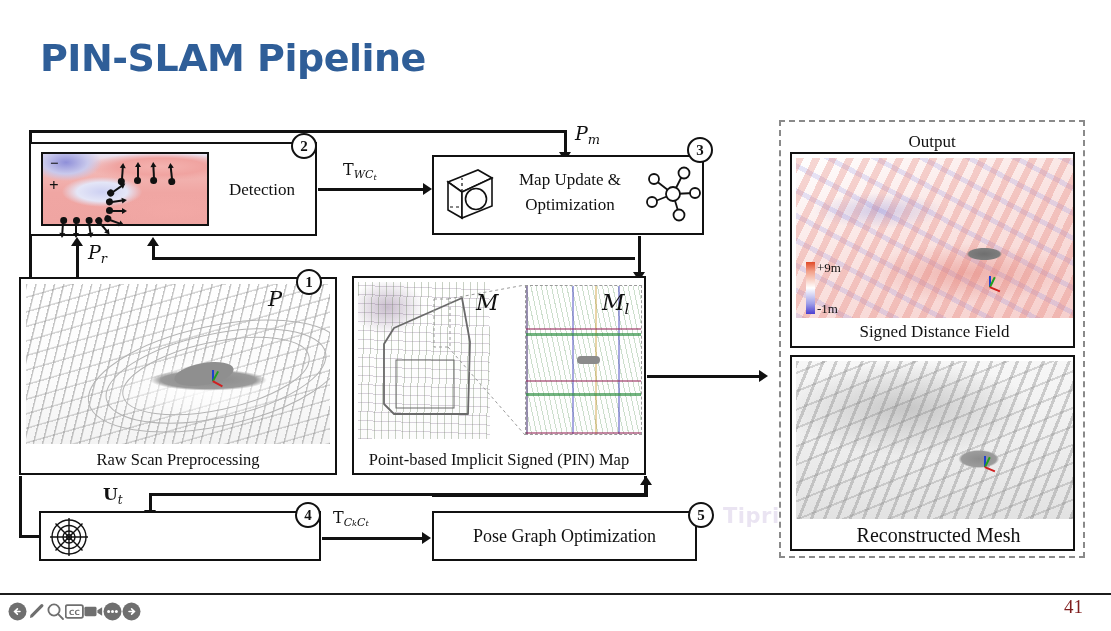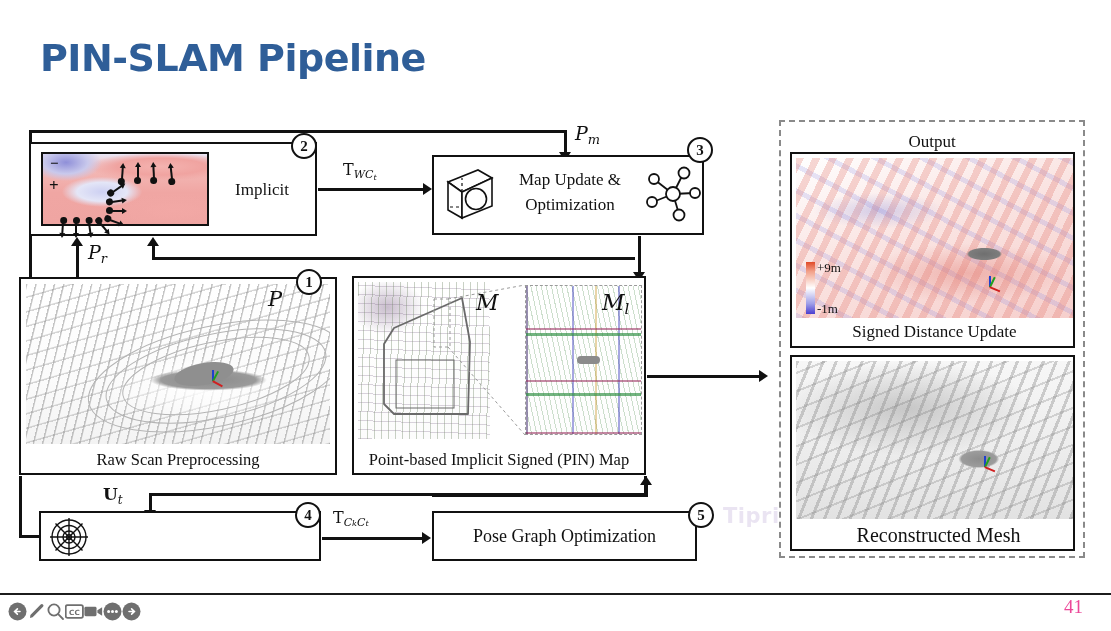--- a/index.html
+++ b/index.html
@@ -121,21 +121,21 @@
     position:absolute; font-family:"DejaVu Sans", sans-serif; font-weight:bold;
     font-size:21px; color:rgba(150,120,190,0.20); letter-spacing:0.5px;
     overflow:hidden;
   }
 
   
   .bottombar{ position:absolute; left:0; right:0; bottom:0; height:38px;
      border-top:2px solid #1c1c1c; background:#fff; }
   .toolicons{ position:absolute; left:8px; top:602px; display:flex; align-items:center; }
   .toolicons .ic { width:19px; height:19px; display:flex; align-items:center; justify-content:center; color:#6f6f6f; }
-  .pagenum{ position:absolute; right:28px; top:596px; font-size:19px; color:#ec4899;
+  .pagenum{ position:absolute; right:28px; top:596px; font-size:19px; color:#7f1d1d;
             font-family:"Liberation Serif", serif; }
 
   .cursor{ position:absolute; width:0; height:0; }
 </style>
 </head>
 <body>
 
 <div class="slide">
 
   <div id="page-title">PIN-SLAM Pipeline</div>
@@ -164,21 +164,21 @@
     <div class="nrm" style="left:128px; top:12px; height:13px; transform:rotate(-6deg);"></div>
     <div class="nrm" style="left:69px; top:26px; height:12px; transform:rotate(55deg);"></div>
     <div class="nrm" style="left:68px; top:36px; height:12px; transform:rotate(82deg);"></div>
     <div class="nrm" style="left:68px; top:45px; height:12px; transform:rotate(90deg);"></div>
     <div class="nrm" style="left:66px; top:54px; height:12px; transform:rotate(110deg);"></div>
     <div class="nrm" style="left:56px; top:57px; height:12px; transform:rotate(140deg);"></div>
     <div class="nrm" style="left:45px; top:57px; height:12px; transform:rotate(172deg);"></div>
     <div class="nrm" style="left:32px; top:57px; height:12px; transform:rotate(180deg);"></div>
     <div class="nrm" style="left:19px; top:57px; height:12px; transform:rotate(184deg);"></div>
   </div>
-  <div class="cap" style="left:214px; top:180px; width:96px; font-size:17px;">Implicit</div>
+  <div class="cap" style="left:214px; top:180px; width:96px; font-size:17px;">Detection</div>
 
   <div class="vline" style="left:76px; top:245px; height:34px;"></div>
   <div class="arrow arr-up" style="left:71px; top:237px;"></div>
   <div class="lbl mathcal" style="left:88px; top:241px;">
     <span>P</span><span class="sub">r</span>
   </div>
 
   <div class="hline" style="left:152px; top:257px; width:483px;"></div>
   <div class="vline" style="left:152px; top:245px; height:14px;"></div>
   <div class="arrow arr-up" style="left:147px; top:237px;"></div>
@@ -324,21 +324,21 @@
       <div class="axes" style="left:193px; top:118px;">
         <i style="background:#1f3fd0; transform:rotate(0deg);"></i>
         <i style="background:#1fa01f; transform:rotate(26deg);"></i>
         <i style="background:#d01f1f; transform:rotate(112deg);"></i>
       </div>
     </div>
 
     <div class="cbar" style="left:14px; top:108px; height:52px;"></div>
     <div class="lbl" style="left:25px; top:106px; font-size:13px;">+9m</div>
     <div class="lbl" style="left:25px; top:147px; font-size:13px;">-1m</div>
-    <div class="cap" style="left:0; top:168px; width:285px; font-size:17px;">Signed Distance Update</div>
+    <div class="cap" style="left:0; top:168px; width:285px; font-size:17px;">Signed Distance Field</div>
   </div>
 
   <div class="thinbox" style="left:790px; top:355px; width:285px; height:196px;">
     <div class="thumb mesh-thumb" style="left:4px; top:4px; width:277px; height:158px;">
       <div class="axes" style="left:188px; top:95px;">
         <i style="background:#1f3fd0; transform:rotate(0deg);"></i>
         <i style="background:#1fa01f; transform:rotate(26deg);"></i>
         <i style="background:#d01f1f; transform:rotate(112deg);"></i>
       </div>
     </div>

